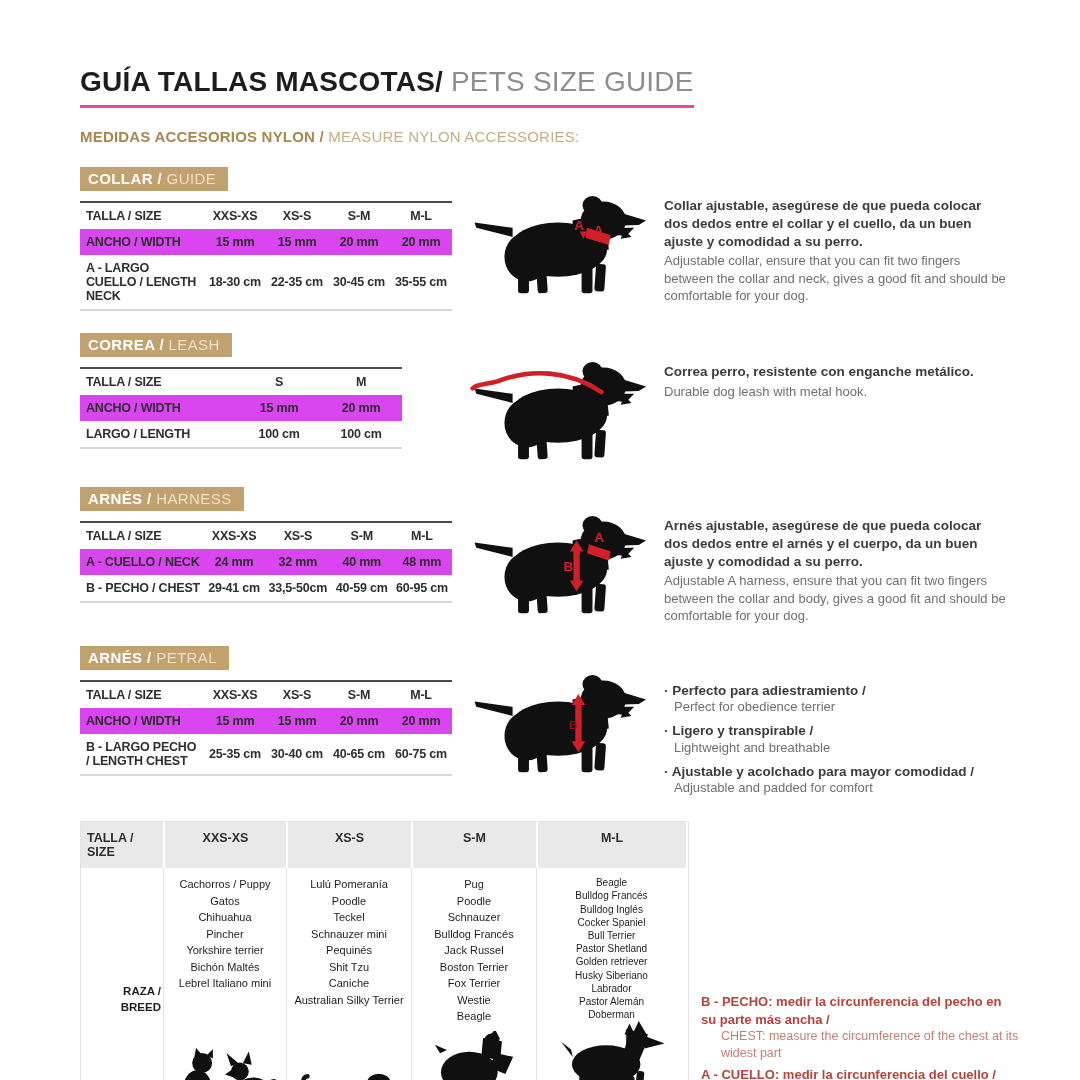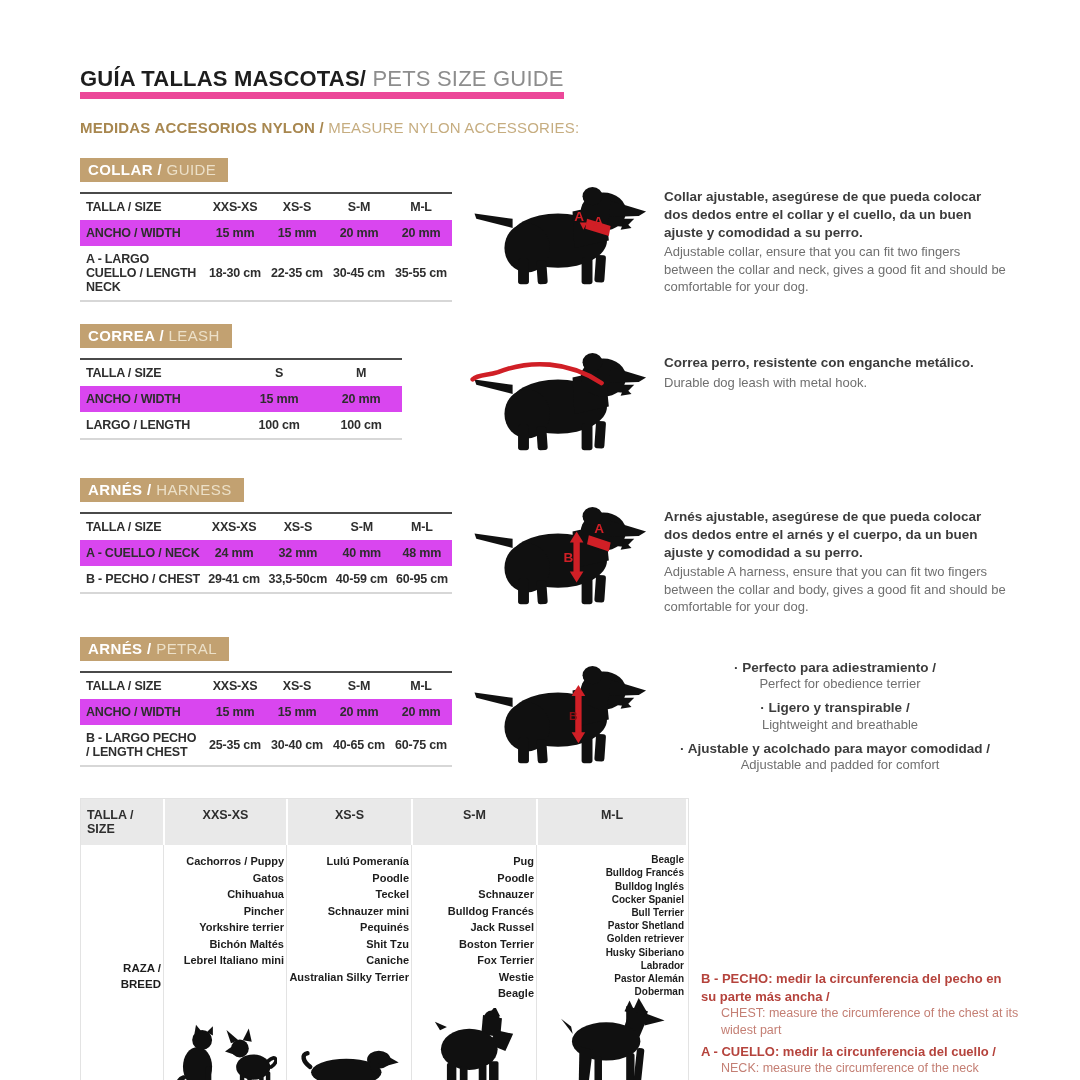--- a/index.html
+++ b/index.html
@@ -1,22 +1,22 @@
 <!DOCTYPE html>
 <html><head>
 <meta charset="utf-8">
 <style>
   html,body{margin:0;padding:0;background:#fff;}
   body{width:1080px;height:1080px;overflow:hidden;
        font-family:"Liberation Sans",sans-serif;color:#222;}
   .page{padding:66px 60px 0 80px;}
 
   
-  .title{display:inline-block;border-bottom:7px solid #ec4899;
-         font-size:22px;font-weight:700;letter-spacing:.2px;}
+  .title{display:inline-block;border-bottom:3px solid #ec4899;padding-bottom:7px;
+         font-size:28px;font-weight:700;letter-spacing:.2px;}
   .title .es{color:#1d1d1d;}
   .title .en{color:#8d8d8d;font-weight:500;}
   .subtitle{margin-top:20px;font-size:15px;font-weight:700;letter-spacing:.2px;}
   .subtitle .es{color:#a8874f;}
   .subtitle .en{color:#c6ad80;font-weight:500;}
 
   
   .sec{display:flex;align-items:flex-start;margin-top:22px;}
   .leftcol{width:374px;flex:0 0 374px;}
   .badge{display:inline-block;background:#c2a171;color:#fff;font-weight:700;
@@ -29,39 +29,39 @@
                 padding:6px 2px;letter-spacing:-0.2px;}
   table.spec td.lbl{text-align:left;padding-left:6px;width:116px;}
   table.spec.t2 td.lbl{width:150px;}
   table.spec tr.shade{background:#d946ef;}
   .dogbox{width:200px;flex:0 0 200px;margin:10px 6px 0 4px;text-align:center;}
   .desc{width:342px;flex:0 0 342px;margin-top:30px;line-height:1.32;}
   .desc .es{font-size:13.5px;font-weight:700;color:#3c3c3c;}
   .desc .en{font-size:13px;color:#6f6f6f;margin-top:2px;}
 
   
-  .bullets{width:342px;flex:0 0 342px;margin-top:22px;line-height:1.3;text-align:center;}
+  .bullets{width:342px;flex:0 0 342px;margin-top:36px;line-height:1.3;}
   .bullet{margin-bottom:6px;}
   .bullet .es{font-size:13.5px;font-weight:700;color:#3c3c3c;}
   .bullet .es::before{content:"· ";}
   .bullet .en{font-size:13px;color:#6f6f6f;padding-left:10px;}
 
   
   .bottom-row{display:flex;margin-top:18px;}
   .breedtable{width:607px;flex:0 0 607px;border:1px solid #e3e3e3;}
   .bt-head{display:grid;grid-template-columns:82px 123px 125px 125px 150px;background:#fff;}
   .bt-head>div{background:#e9e9e9;font-size:12.5px;font-weight:700;color:#2e2e2e;
                padding:9px 4px;text-align:center;border-left:2px solid #fff;}
   .bt-head>div:first-child{border-left:none;text-align:left;padding-left:6px;}
   .bt-body{display:grid;grid-template-columns:82px 123px 125px 125px 150px;}
   .bt-col{border-left:1px solid #e3e3e3;display:flex;flex-direction:column;
           padding:8px 2px 0 2px;min-height:238px;}
   .bt-col:first-child{border-left:none;justify-content:center;}
   .raza{font-size:11.5px;font-weight:700;text-align:right;line-height:1.4;color:#1d1d1d;}
-  .breed{font-size:11px;font-weight:700;color:#1d1d1d;text-align:right;line-height:1.5;}
+  .breed{font-size:11px;font-weight:400;color:#1d1d1d;text-align:center;line-height:1.5;}
   .bt-col.small .breed{font-size:10px;line-height:1.32;}
   .animals{margin-top:auto;display:flex;justify-content:center;align-items:flex-end;
            gap:6px;padding-bottom:4px;}
 
   
   .notes{margin-left:12px;align-self:flex-end;padding-bottom:22px;line-height:1.35;}
   .note{margin-top:4px;}
   .note .es{font-size:13px;font-weight:700;color:#b5433c;}
   .note .en{font-size:12.5px;color:#c47f74;padding-left:20px;}
 

